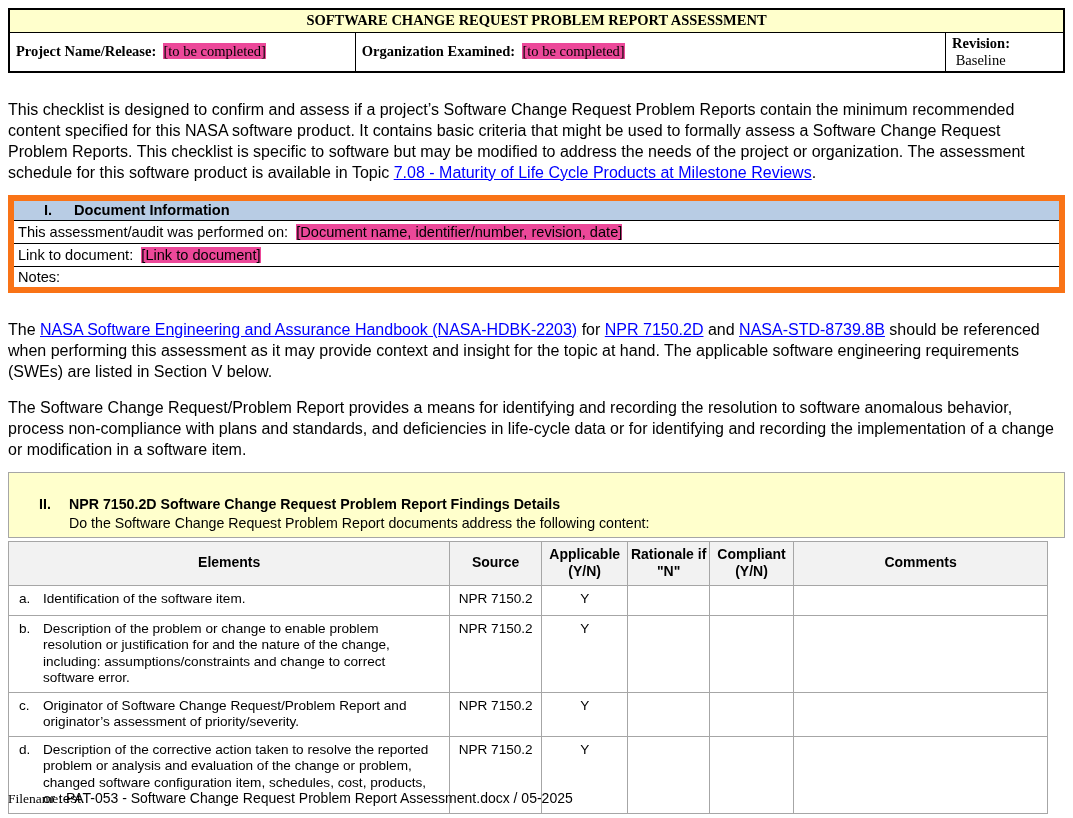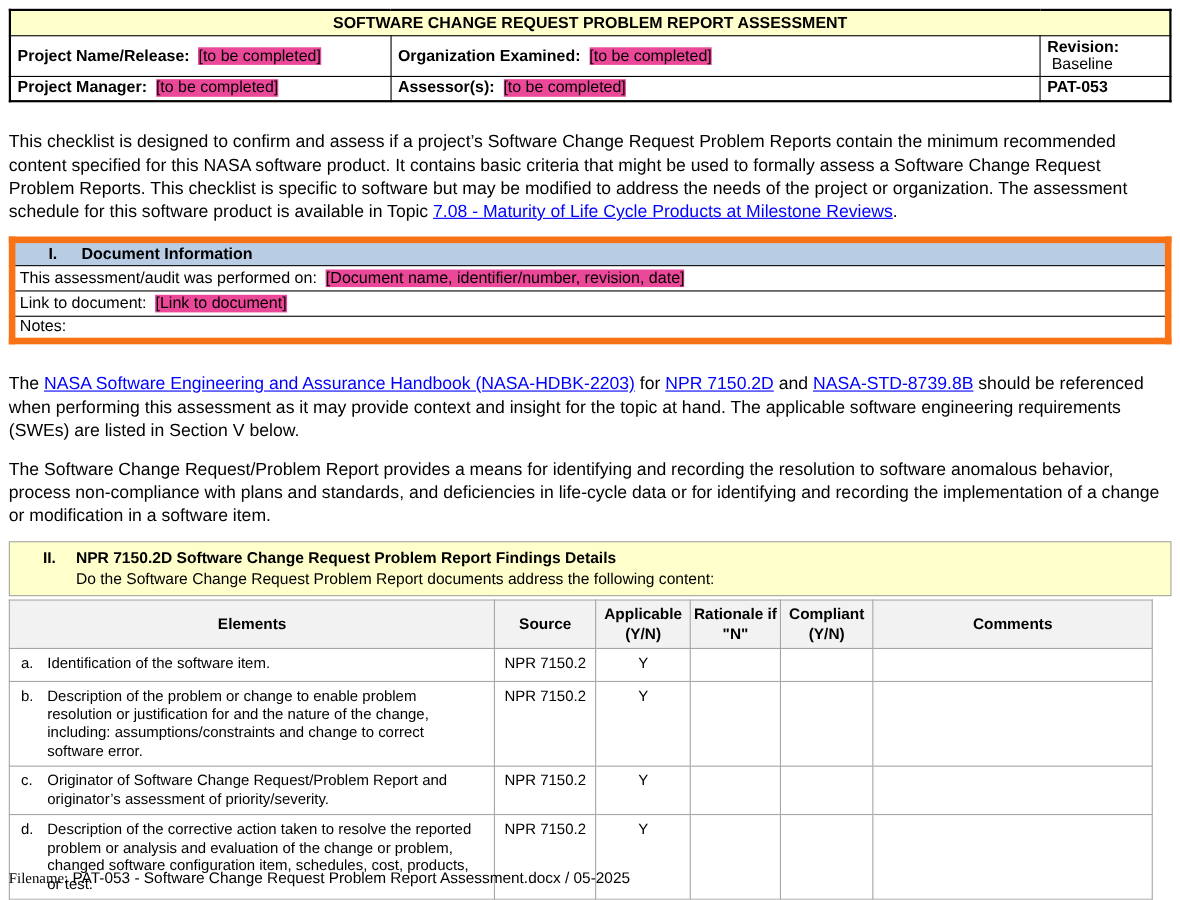--- a/index.html
+++ b/index.html
@@ -17,39 +17,39 @@
   table { border-collapse: collapse; }
   .hdr-table { width: 1057px; border: 2px solid #000; }
   .hdr-table td { border: 1px solid #000; padding: 2px 6px; font-size: 14.5px; vertical-align: middle; }
   .hdr-title-cell {
     background: #FFFFCC; text-align: center;
     font-size: 16px; font-weight: bold; height: 36px;
   }
   .hdr-table .c1 { width: 339px; }
   .hdr-table .c2 { width: 578px; }
   .hdr-table .c3 { width: 116px; }
-  .hdr-table td { height: 23px; }
+  .hdr-table td { height: 23px; font-family: Liberation Serif, serif; }
   .lbl { font-weight: bold; }
   .hl { background: #ec4899; }
   .sp { white-space: pre; }
 
   
   .para { font-size: 16px; line-height: 21px; margin: 26px 0 0 0; padding: 0 2px 0 0; }
   a.doclink { color: #0000FF; text-decoration: underline; cursor: pointer; }
 
   
   .sec1-table { width: 1057px; border: 6px solid #f97316; margin-top: 12px; }
   .sec1-table td { border: 1px solid #000; font-size: 14.6px; padding: 1px 4px; height: 23px; }
   .sec1-head { background: #B8CCE4; font-weight: bold; height: 26px; }
   .sec-num { display: inline-block; width: 30px; margin-left: 26px; }
 
   
   .sec2-banner {
     width: 1057px; border: 1px solid #a6a6a6; background: #FFFFCC;
-    margin-top: 12px; padding: 7px 4px 6px 4px; font-size: 14.2px;
+    margin-top: 12px; padding: 23px 4px 6px 4px; font-size: 14.2px;
   }
   .sec2-banner .line1 { font-weight: bold; display: flex; }
   .sec2-banner .line2 { margin-left: 56px; margin-top: 3px; }
 
   
   .find-table { width: 1040px; margin-top: 3px; border: 1px solid #a6a6a6; }
   .find-table th, .find-table td {
     border: 1px solid #a6a6a6; font-size: 13.6px; vertical-align: top;
   }
   .find-table th {
@@ -85,25 +85,20 @@
   <table class="hdr-table">
     <tbody>
         <tr>
       <td class="hdr-title-cell" colspan="3">SOFTWARE CHANGE REQUEST PROBLEM REPORT ASSESSMENT</td>
     </tr>
     <tr>
       <td class="c1"><span class="lbl">Project Name/Release:</span><span class="sp">  </span><span class="hl">[to be completed]</span></td>
       <td class="c2"><span class="lbl">Organization Examined:</span><span class="sp">  </span><span class="hl">[to be completed]</span></td>
       <td class="c3"><span class="lbl">Revision:</span><span class="sp"> </span><span>Baseline</span></td>
     </tr>
-    <tr>
-      <td class="c1"><span class="lbl">Project Manager:</span><span class="sp">  </span><span class="hl">[to be completed]</span></td>
-      <td class="c2"><span class="lbl">Assessor(s):</span><span class="sp">  </span><span class="hl">[to be completed]</span></td>
-      <td class="c3"><span class="lbl">PAT-053</span></td>
-    </tr>
   </tbody>
     </table>
 
   <p class="para"><span>This checklist is designed to confirm and assess if a project’s Software Change Request Problem Reports contain the minimum recommended content specified for this NASA software product. It contains basic criteria that might be used to formally assess a Software Change Request Problem Reports. This checklist is specific to software but may be modified to address the needs of the project or organization. The assessment schedule for this software product is available in Topic </span><a class="doclink">7.08 - Maturity of Life Cycle Products at Milestone Reviews</a><span>.</span></p>
 
   <table class="sec1-table">
     <tbody>
         <tr>
       <td class="sec1-head"><span class="sec-num">I.</span><span>Document Information</span></td>
     </tr>

